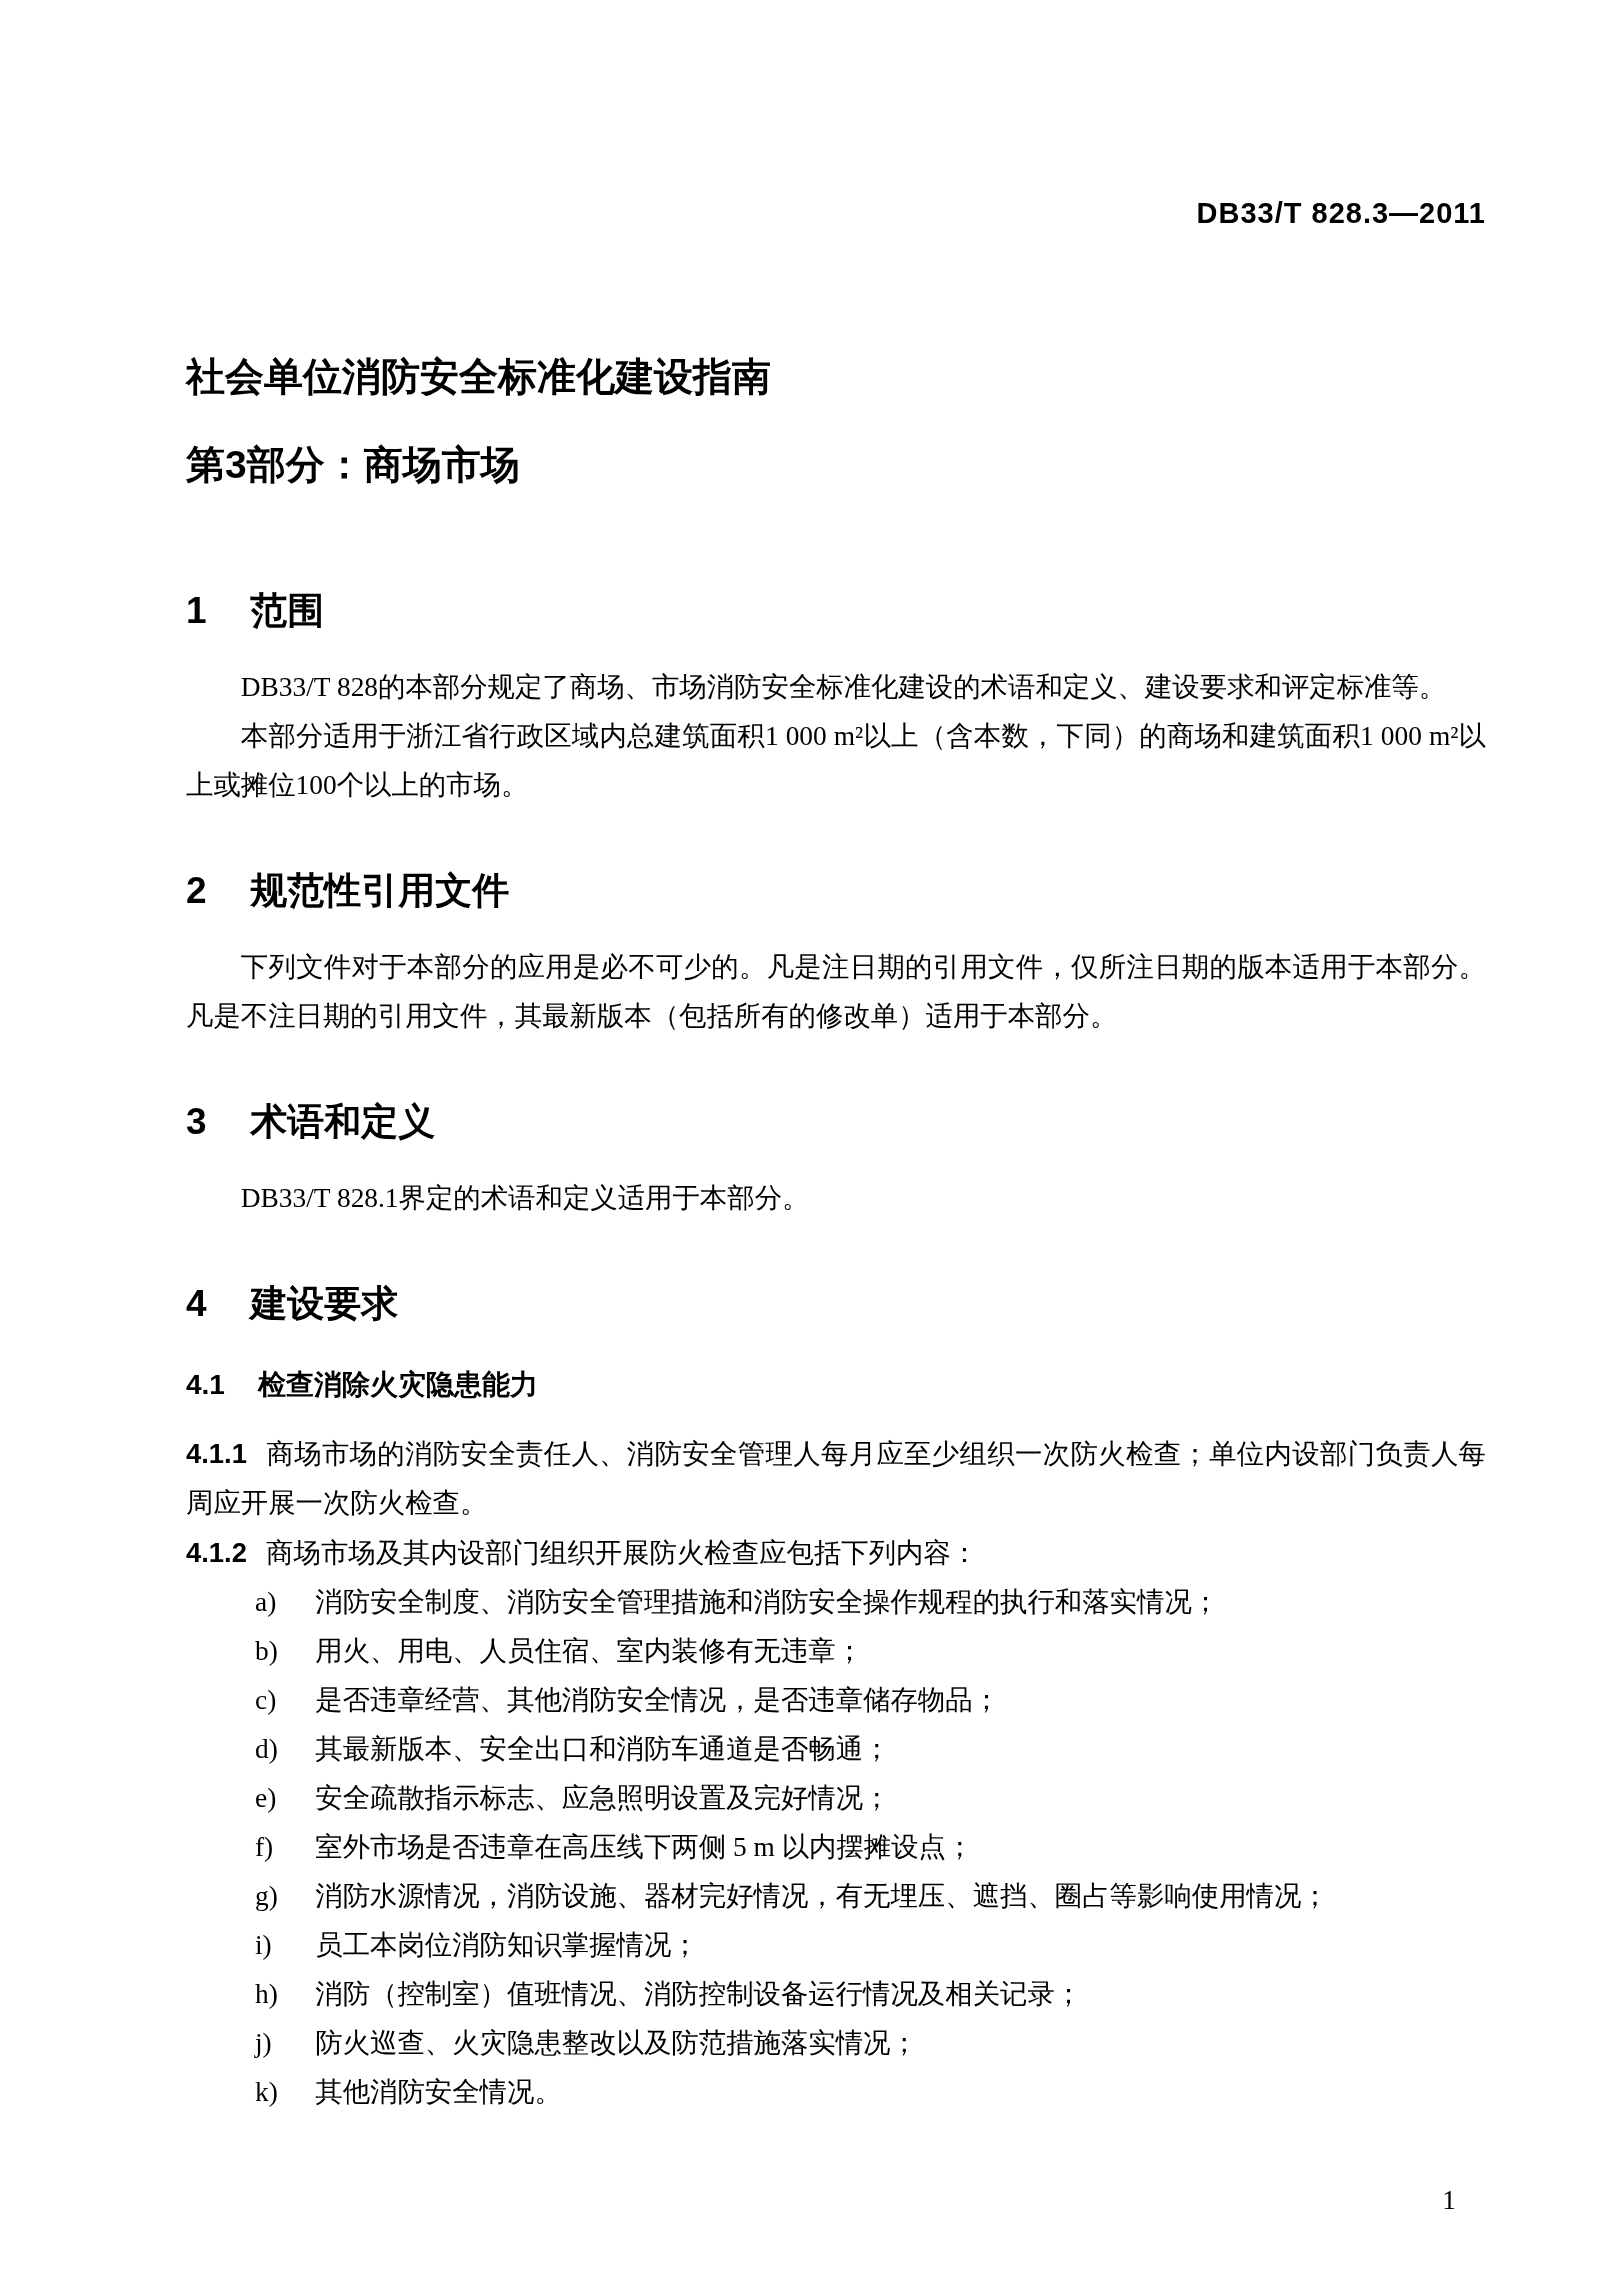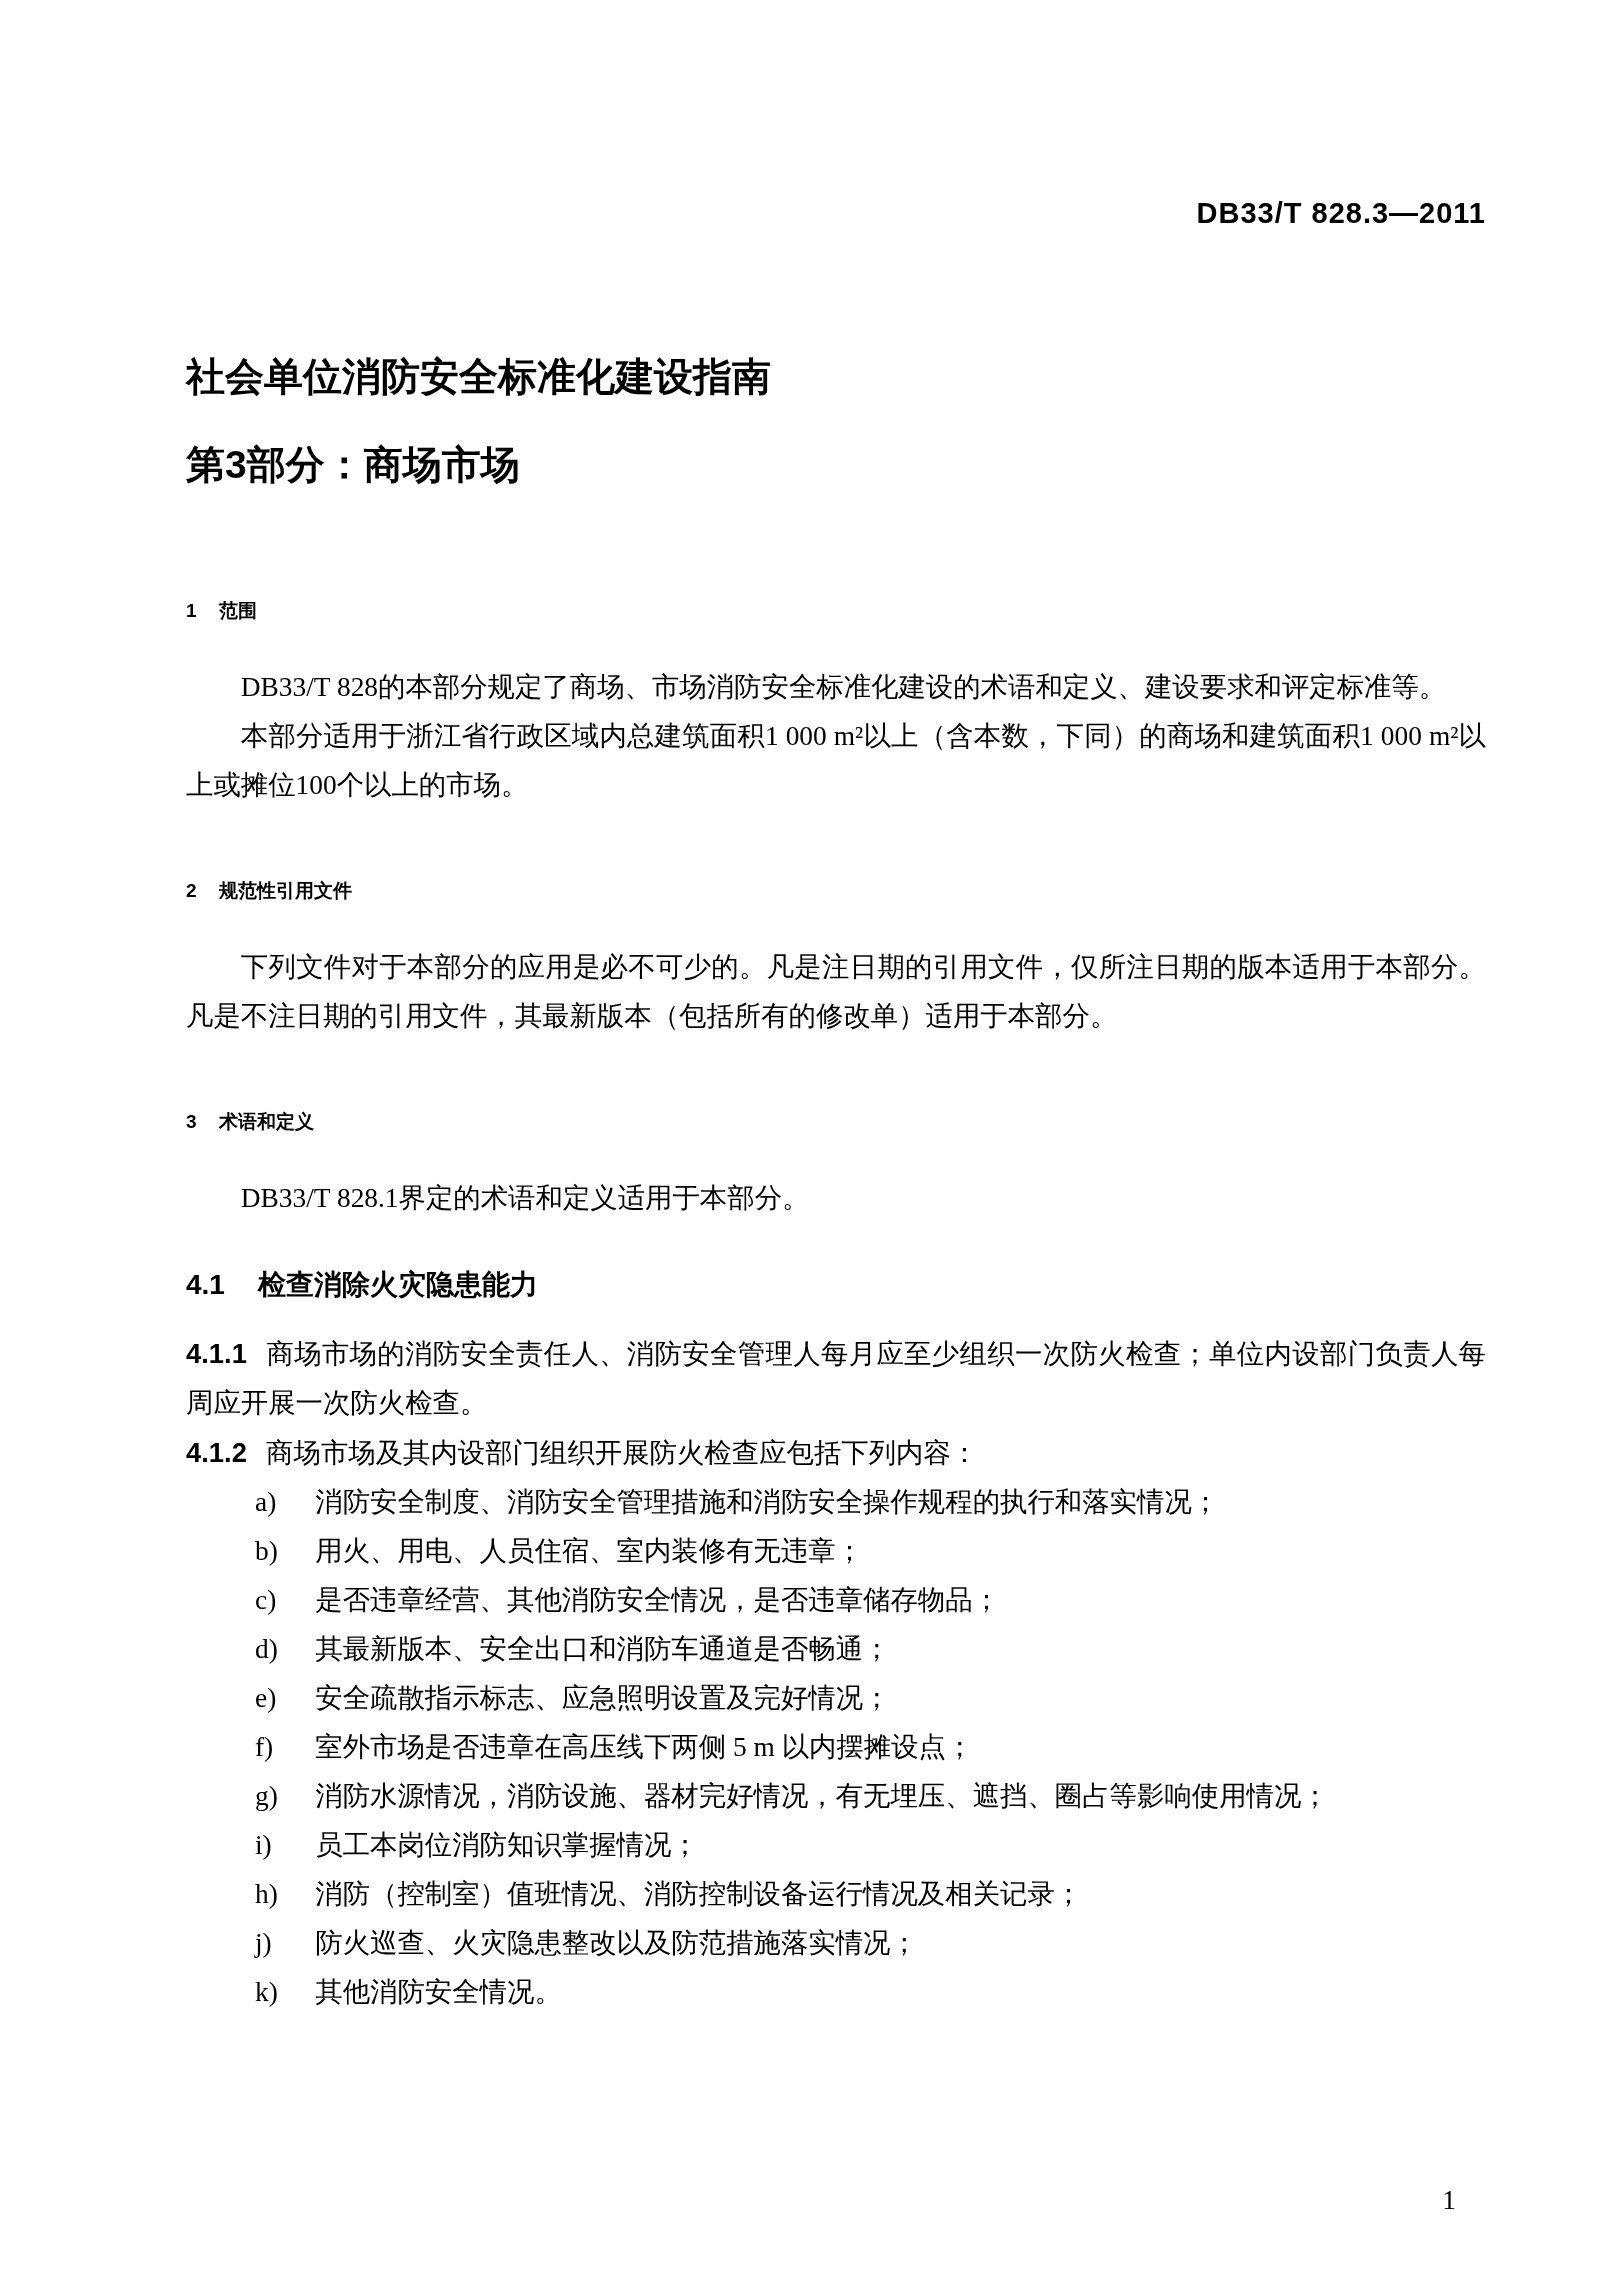--- a/index.html
+++ b/index.html
@@ -34,21 +34,21 @@
     font-weight: bold;
     font-size: 39px;
   }
   .title-line {
     line-height: 88px;
   }
   .sec-heading {
     margin: 61px 0 33px 0;
     font-family: "Liberation Sans", "DejaVu Sans", sans-serif;
     font-weight: bold;
-    font-size: 19px;
+    font-size: 37px;
     line-height: 39px;
   }
   .sec-heading.first {
     margin-top: 82px;
   }
   .sub-heading {
     margin: 43px 0 25.5px 0;
     font-family: "Liberation Sans", "DejaVu Sans", sans-serif;
     font-weight: bold;
     font-size: 28px;
@@ -123,20 +123,24 @@
 
   <section>
     <h2 class="sec-heading">
       <span class="sec-num">3</span>
       <span class="sec-text">术语和定义</span>
     </h2>
     <p class="para indent">DB33/T 828.1界定的术语和定义适用于本部分。</p>
   </section>
 
   <section>
+    <h2 class="sec-heading">
+      <span class="sec-num">4</span>
+      <span class="sec-text">建设要求</span>
+    </h2>
 
     <h3 class="sub-heading">
       <span class="sec-num">4.1</span>
       <span class="sec-text">检查消除火灾隐患能力</span>
     </h3>
 
     <p class="para">
       <span class="clause-num">4.1.1</span><span>商场市场的消防安全责任人、消防安全管理人每月应至少组织一次防火检查；单位内设部门负责人每周应开展一次防火检查。</span>
     </p>
 

